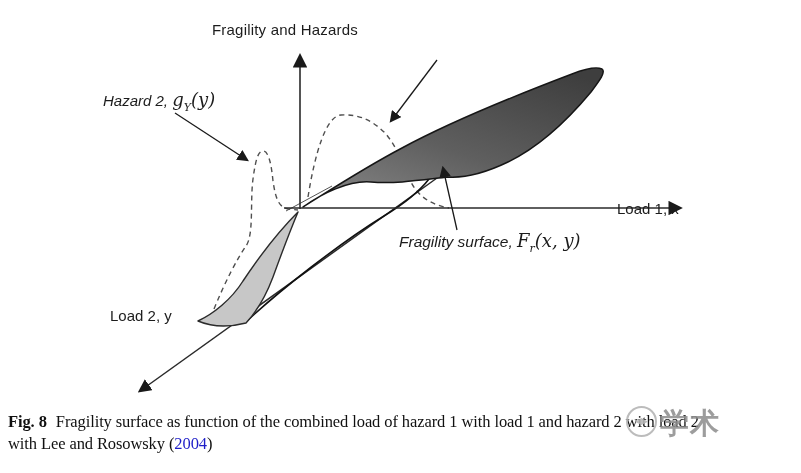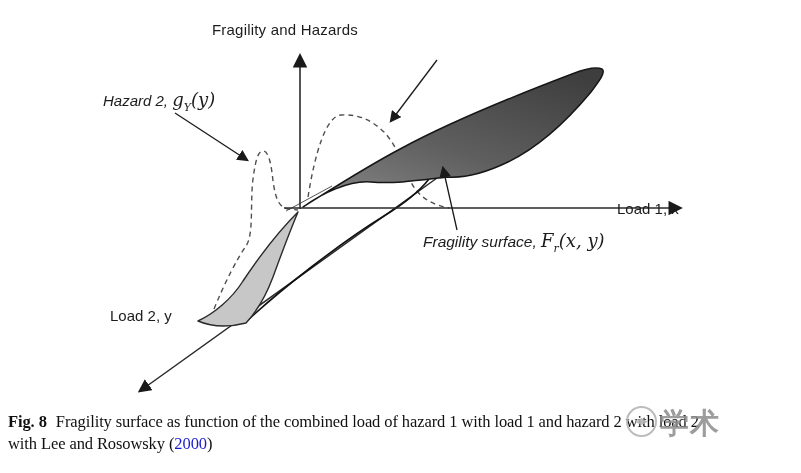--- a/index.html
+++ b/index.html
@@ -71,33 +71,33 @@
     <span class="word">Hazard 2,</span>
     <span class="math">
       <span>g</span><sub>Y</sub><span>(y)</span>
     </span>
   </div>
 
   <div class="lbl" style="left:617px;top:184px;margin-top:16px;">Load 1, x</div>
 
   <div class="lbl" style="left:110px;top:307px;">Load 2, y</div>
 
-  <div class="lbl" style="left:399px;top:230px;font-size:15.5px;margin-left:24px;">
+  <div class="lbl" style="left:399px;top:230px;font-size:15.5px;">
     <span class="word">Fragility surface,</span>
     <span class="math">
       <span>F</span><sub>r</sub><span>(x, y)</span>
     </span>
   </div>
 
   <div id="caption">
     <div>
       <span class="figbold">Fig. 8</span><span>Fragility surface as function of the combined load of hazard 1 with load 1 and hazard 2 with load 2</span>
     </div>
     <div>
-      <span>with Lee and Rosowsky (</span><a href="#" class="year">2000</a><span>)</span>
+      <span>with Lee and Rosowsky (</span><a href="#" class="year">2004</a><span>)</span>
     </div>
   </div>
 
   <div id="wm-badge">
     <div class="cap"></div>
   </div>
   <div id="wm-text">学术小镇</div>
 
 </div>
 

